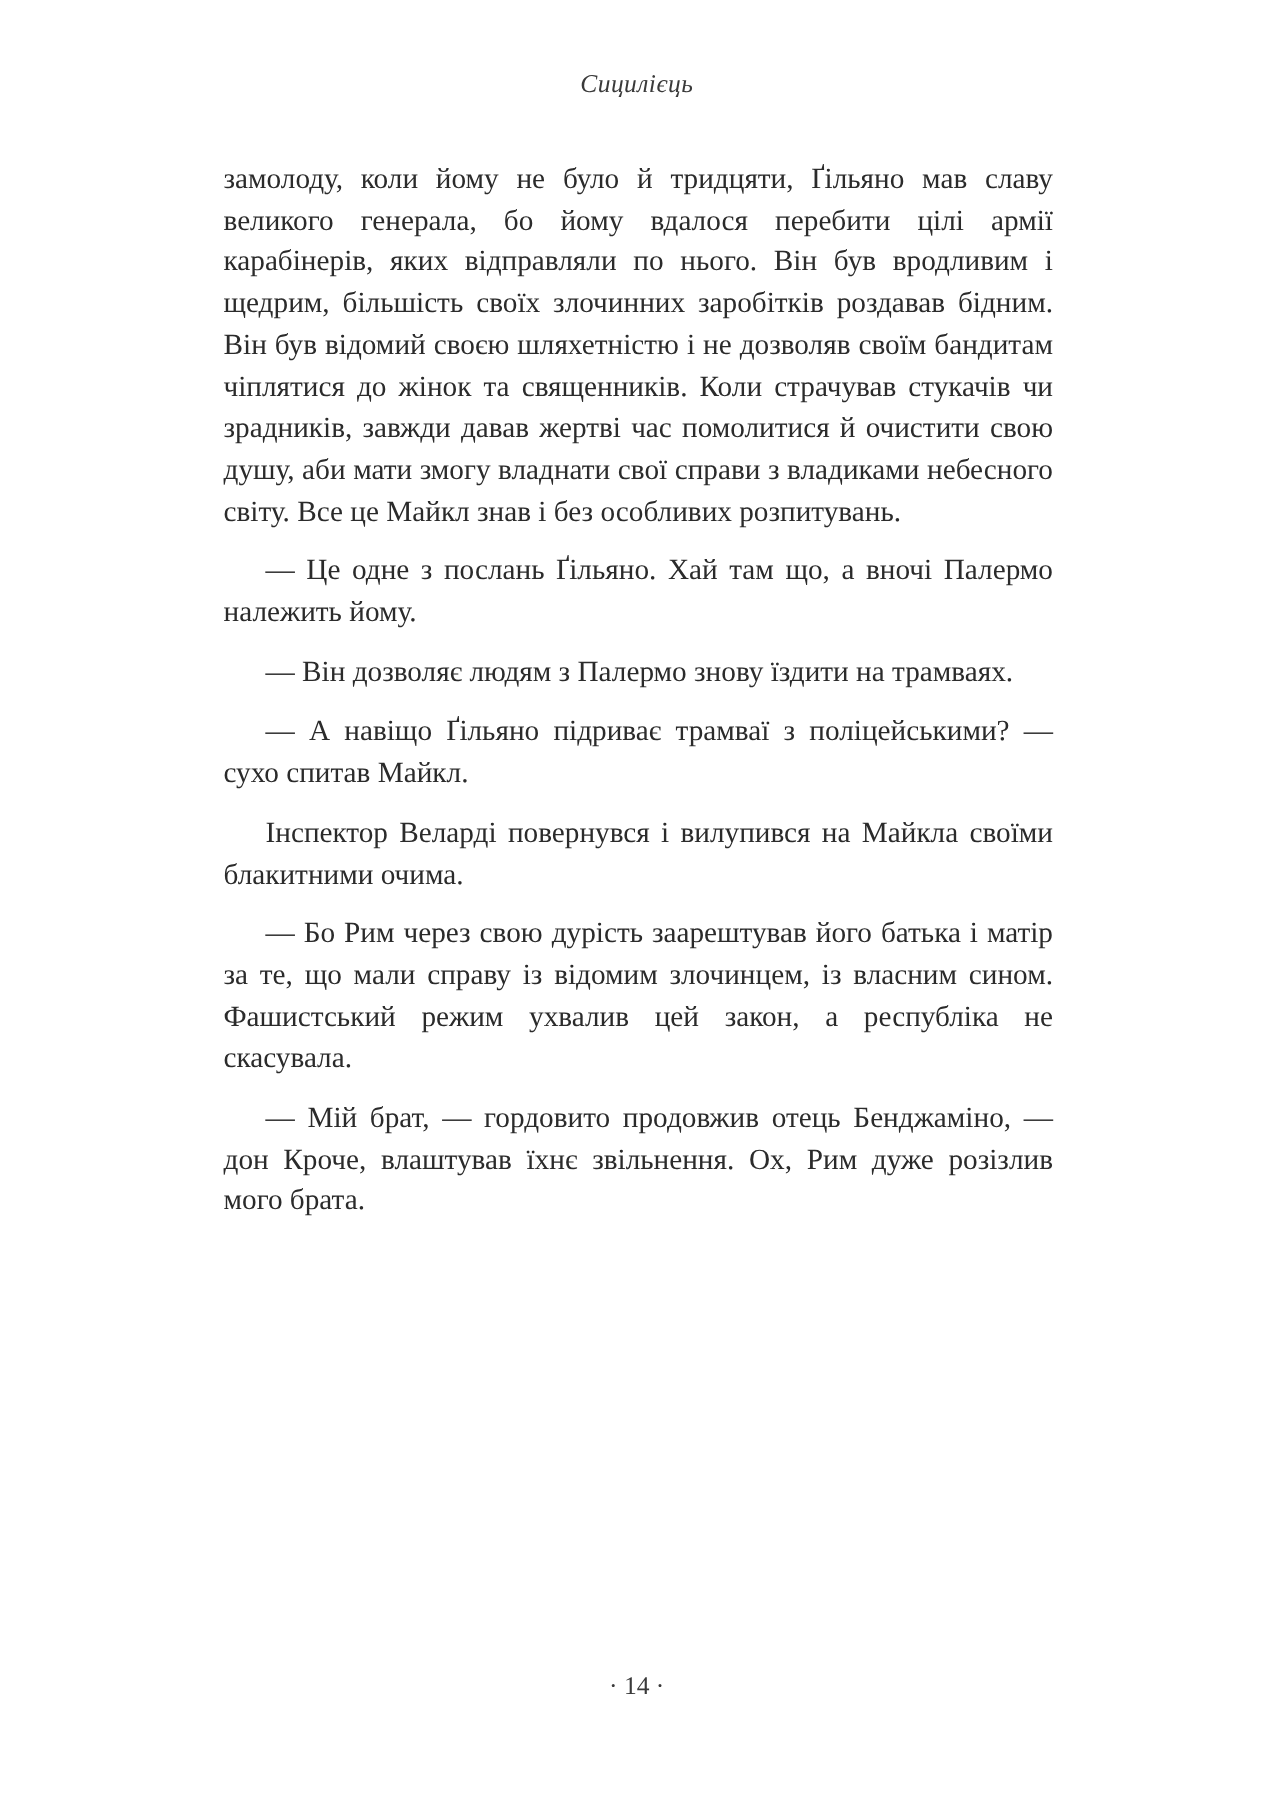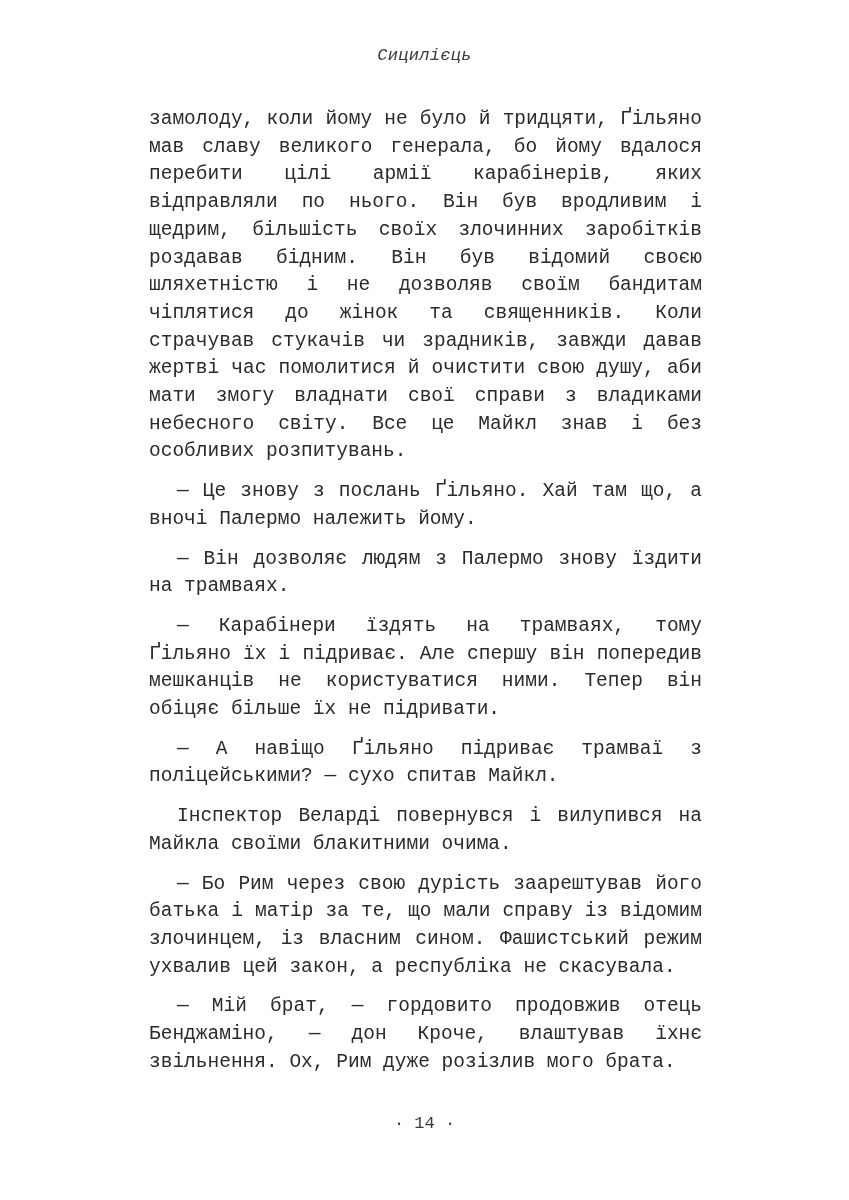--- a/index.html
+++ b/index.html
@@ -5,21 +5,21 @@
     html, body {
       margin: 0;
       padding: 0;
       background: #ffffff;
     }
     .page {
       position: relative;
       width: 849px;
       height: 1200px;
       background: #ffffff;
-      font-family: Liberation Mono, monospace;
+      font-family: Liberation Serif, serif;
       color: #2b2b2b;
       overflow: hidden;
     }
     .running-head {
       position: absolute;
       top: 46px;
       left: 0;
       width: 100%;
       text-align: center;
       font-style: italic;
@@ -58,23 +58,22 @@
   </style>
 </head>
 <body>
 
 <div class="page">
 
   <div class="running-head">Сицилієць</div>
 
   <div class="body-text">
     <p class="para no-indent">замолоду, коли йому не було й тридцяти, Ґільяно мав славу великого генерала, бо йому вдалося перебити цілі армії карабінерів, яких відправляли по нього. Він був вродливим і щедрим, більшість своїх злочинних заробітків роздавав бідним. Він був відомий своєю шляхетністю і не дозволяв своїм бандитам чіплятися до жінок та священників. Коли страчував стукачів чи зрадників, завжди давав жертві час помолитися й очистити свою душу, аби мати змогу владнати свої справи з владиками небесного світу. Все це Майкл знав і без особливих розпитувань.</p>
-    <p class="para">— Це знову з послань Ґільяно. Хай там що, а вночі Палермо належить йому.</p>
+    <p class="para">— Це одне з послань Ґільяно. Хай там що, а вночі Палермо належить йому.</p>
     <p class="para">— Він дозволяє людям з Палермо знову їздити на трамваях.</p>
-    <p class="para">— Карабінери їздять на трамваях, тому Ґільяно їх і підриває. Але спершу він попередив мешканців не користуватися ними. Тепер він обіцяє більше їх не підривати.</p>
     <p class="para">— А навіщо Ґільяно підриває трамваї з поліцейськими? — сухо спитав Майкл.</p>
     <p class="para">Інспектор Веларді повернувся і вилупився на Майкла своїми блакитними очима.</p>
     <p class="para">— Бо Рим через свою дурість заарештував його батька і матір за те, що мали справу із відомим злочинцем, із власним сином. Фашистський режим ухвалив цей закон, а республіка не скасувала.</p>
     <p class="para">— Мій брат, — гордовито продовжив отець Бенджаміно, — дон Кроче, влаштував їхнє звільнення. Ох, Рим дуже розізлив мого брата.</p>
   </div>
 
   <div class="page-number">· 14 ·</div>
 
 </div>
 

